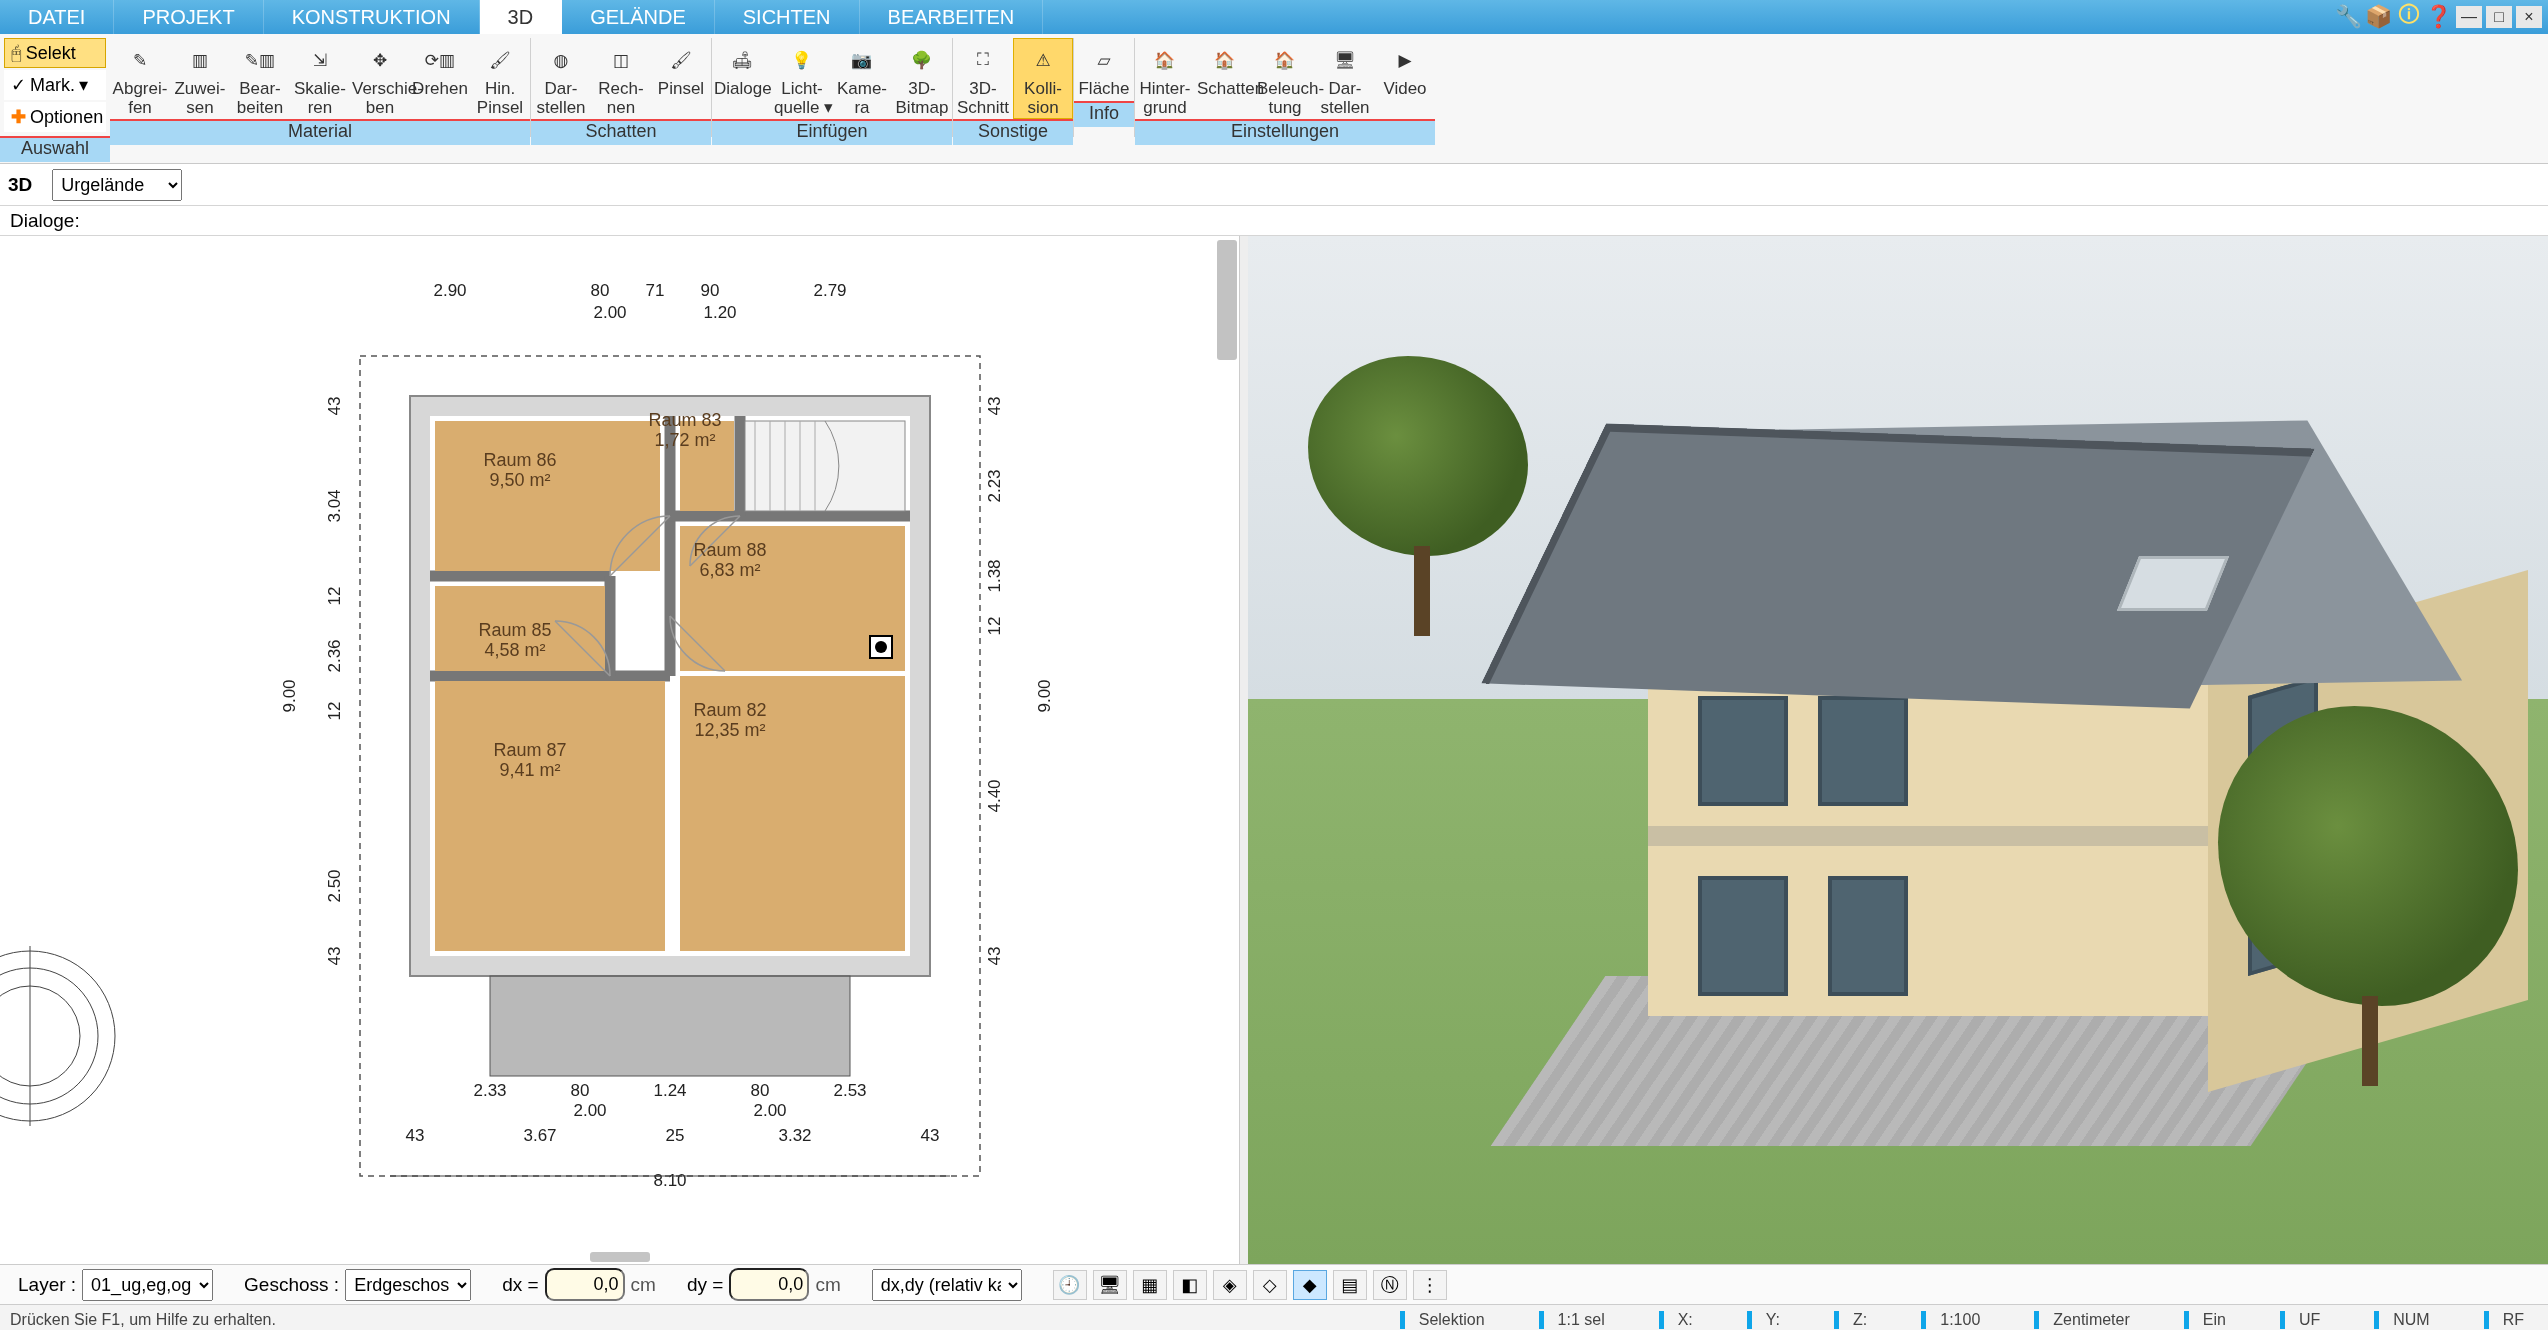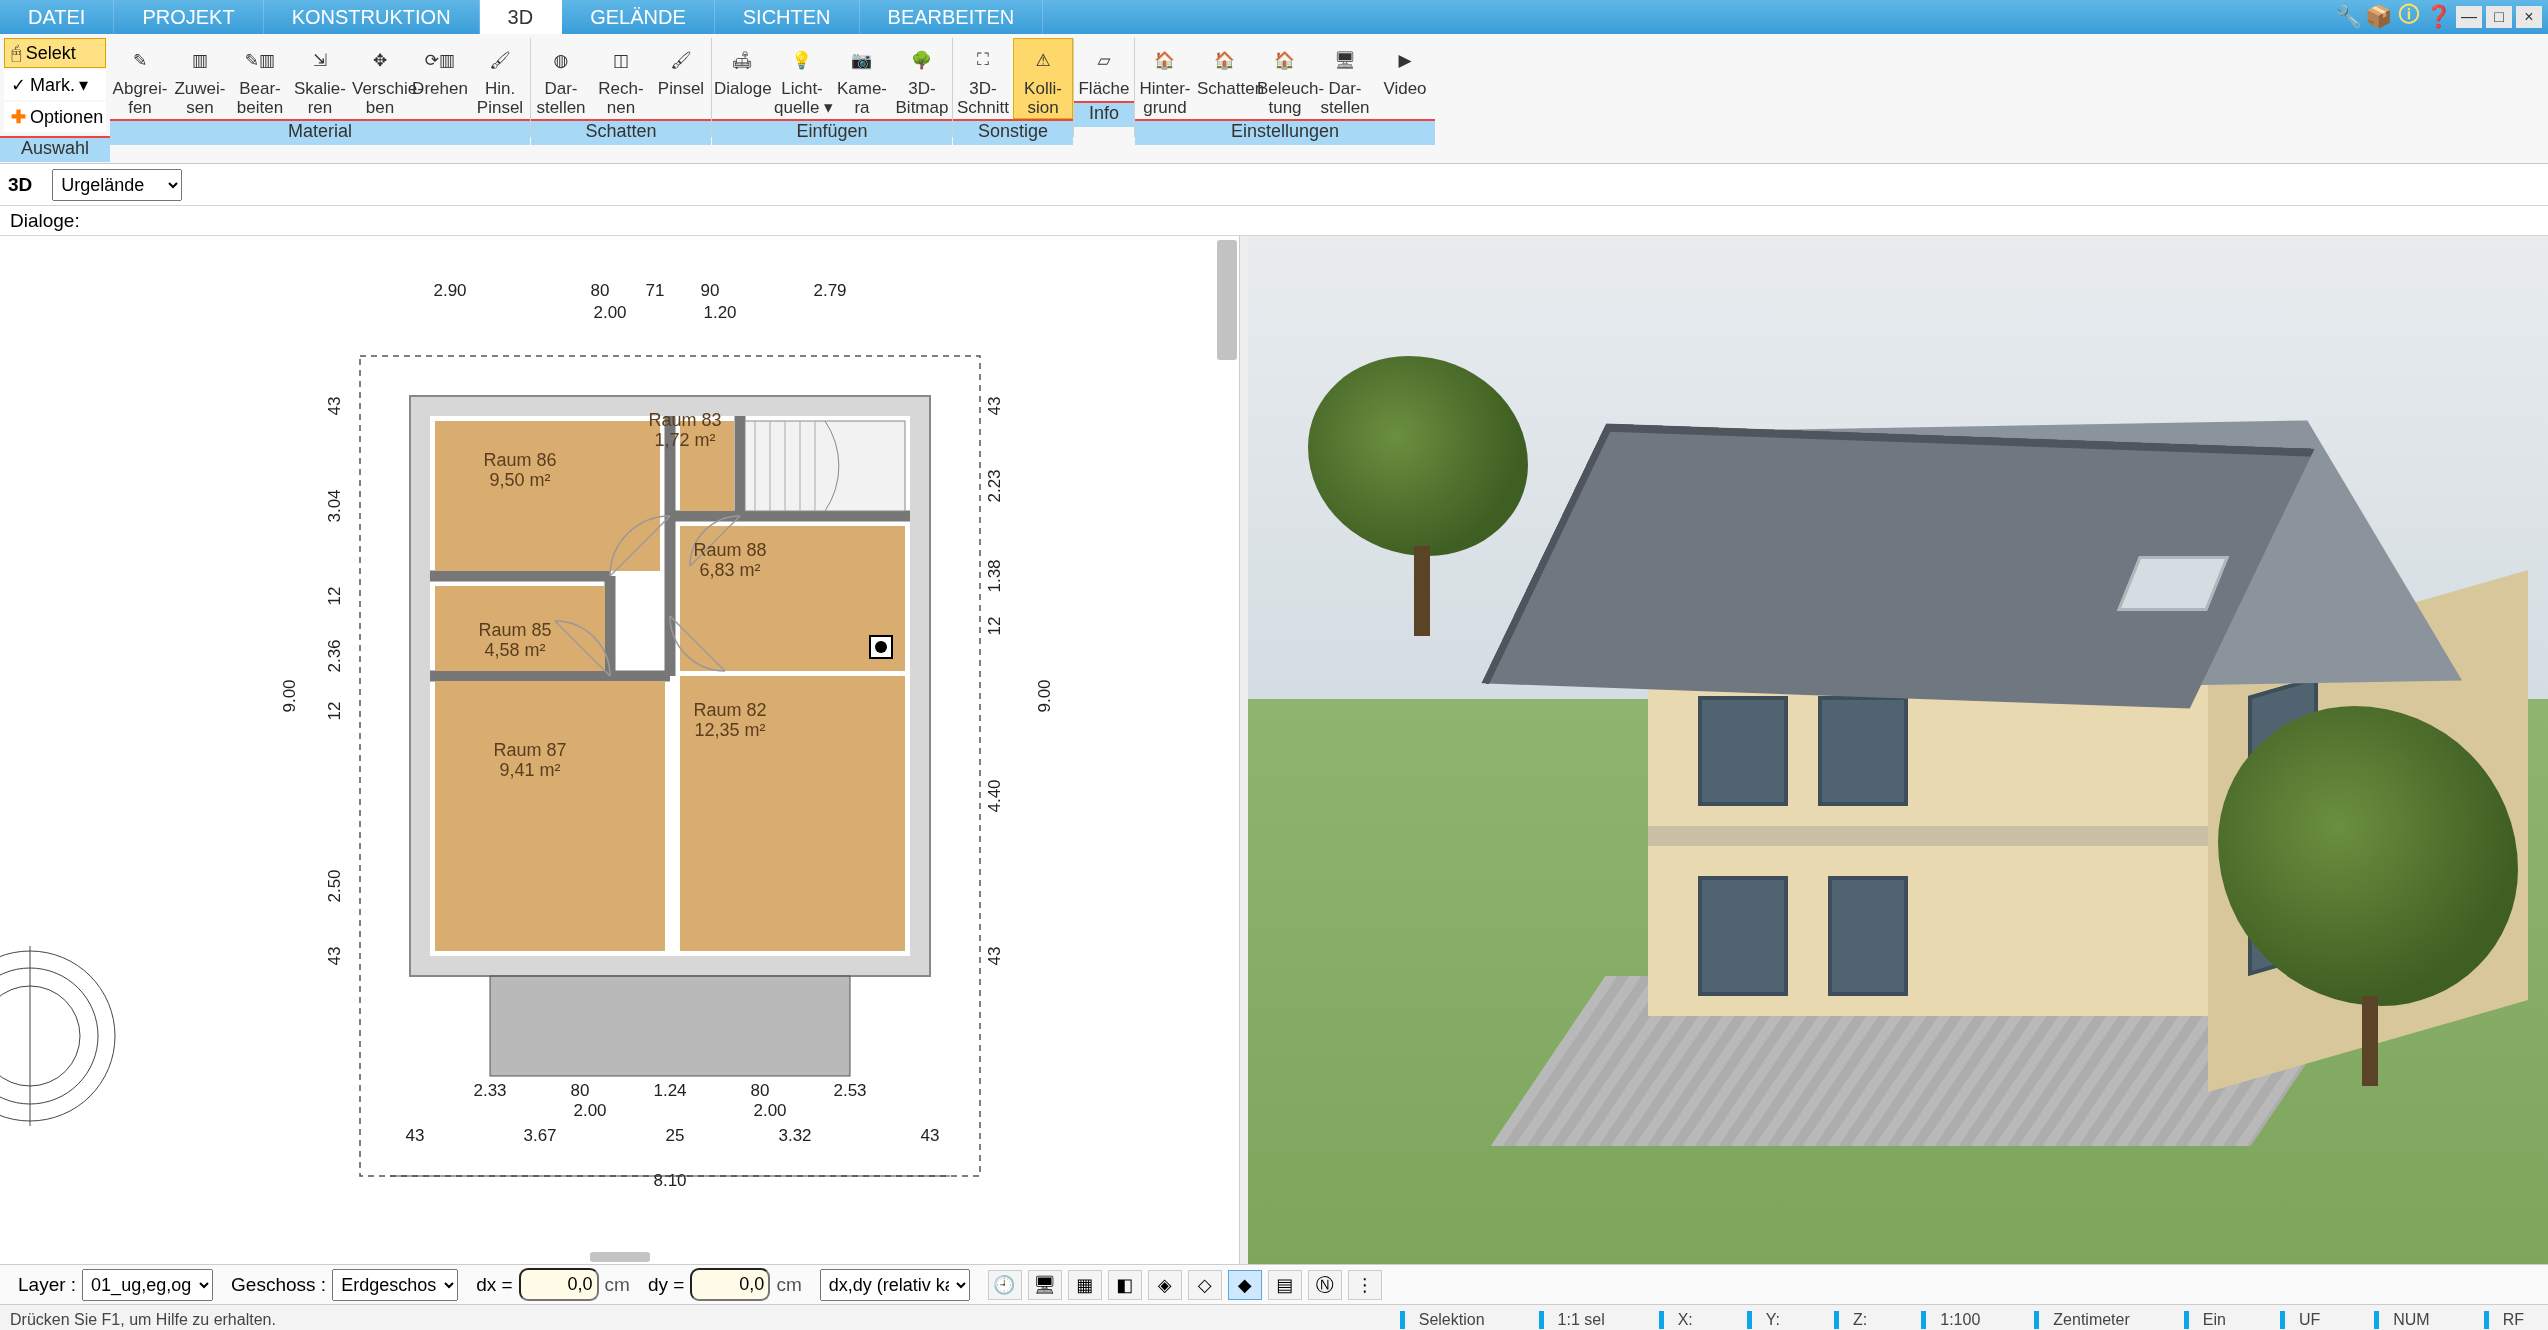--- a/index.html
+++ b/index.html
@@ -46,21 +46,21 @@
 .dim { font-size:17px; fill:#222; text-anchor:middle;}
 .hatch { fill:#d7d7d7;}
 .wood { fill:#d9ad6f;}
 .wall { stroke:#777; stroke-width:11; fill:none;}
 .thin { stroke:#444; stroke-width:1;}
 
 
 .compass { position:absolute; left:0px; top:700px; width:140px; height:200px;}
 
 
-.propbar { height:40px; border-top:1px solid #ccc; display:flex; align-items:center; gap:18px; padding:12px 18px; font-size:19px; background:#fafafa;}
+.propbar { height:40px; border-top:1px solid #ccc; display:flex; align-items:center; gap:31px; padding:12px 18px; font-size:19px; background:#fafafa;}
 .propbar input[type=text]{ width:80px; padding:4px; font-size:18px; text-align:right; background:#fffbe6;border-radius:9px;}
 .propbar select{ font-size:18px; padding:4px;}
 .propbar .unit{color:#555;}
 .propbar .grp{display:flex; align-items:center; gap:6px;}
 .propbar .icon-btn { width:34px; height:30px; border:1px solid #ccc; background:#f4f4f4; display:inline-flex; align-items:center; justify-content:center; cursor:pointer; font-size:18px;}
 .propbar .icon-btn.on { background:#cde8ff; border-color:#5aa7e0;}
 
 
 .status { height:30px; background:#f3f3f3; border-top:1px solid #ccc; display:flex; align-items:center; font-size:16px; color:#444; padding:0 10px; gap:40px;}
 .status .sp{flex:1;}

